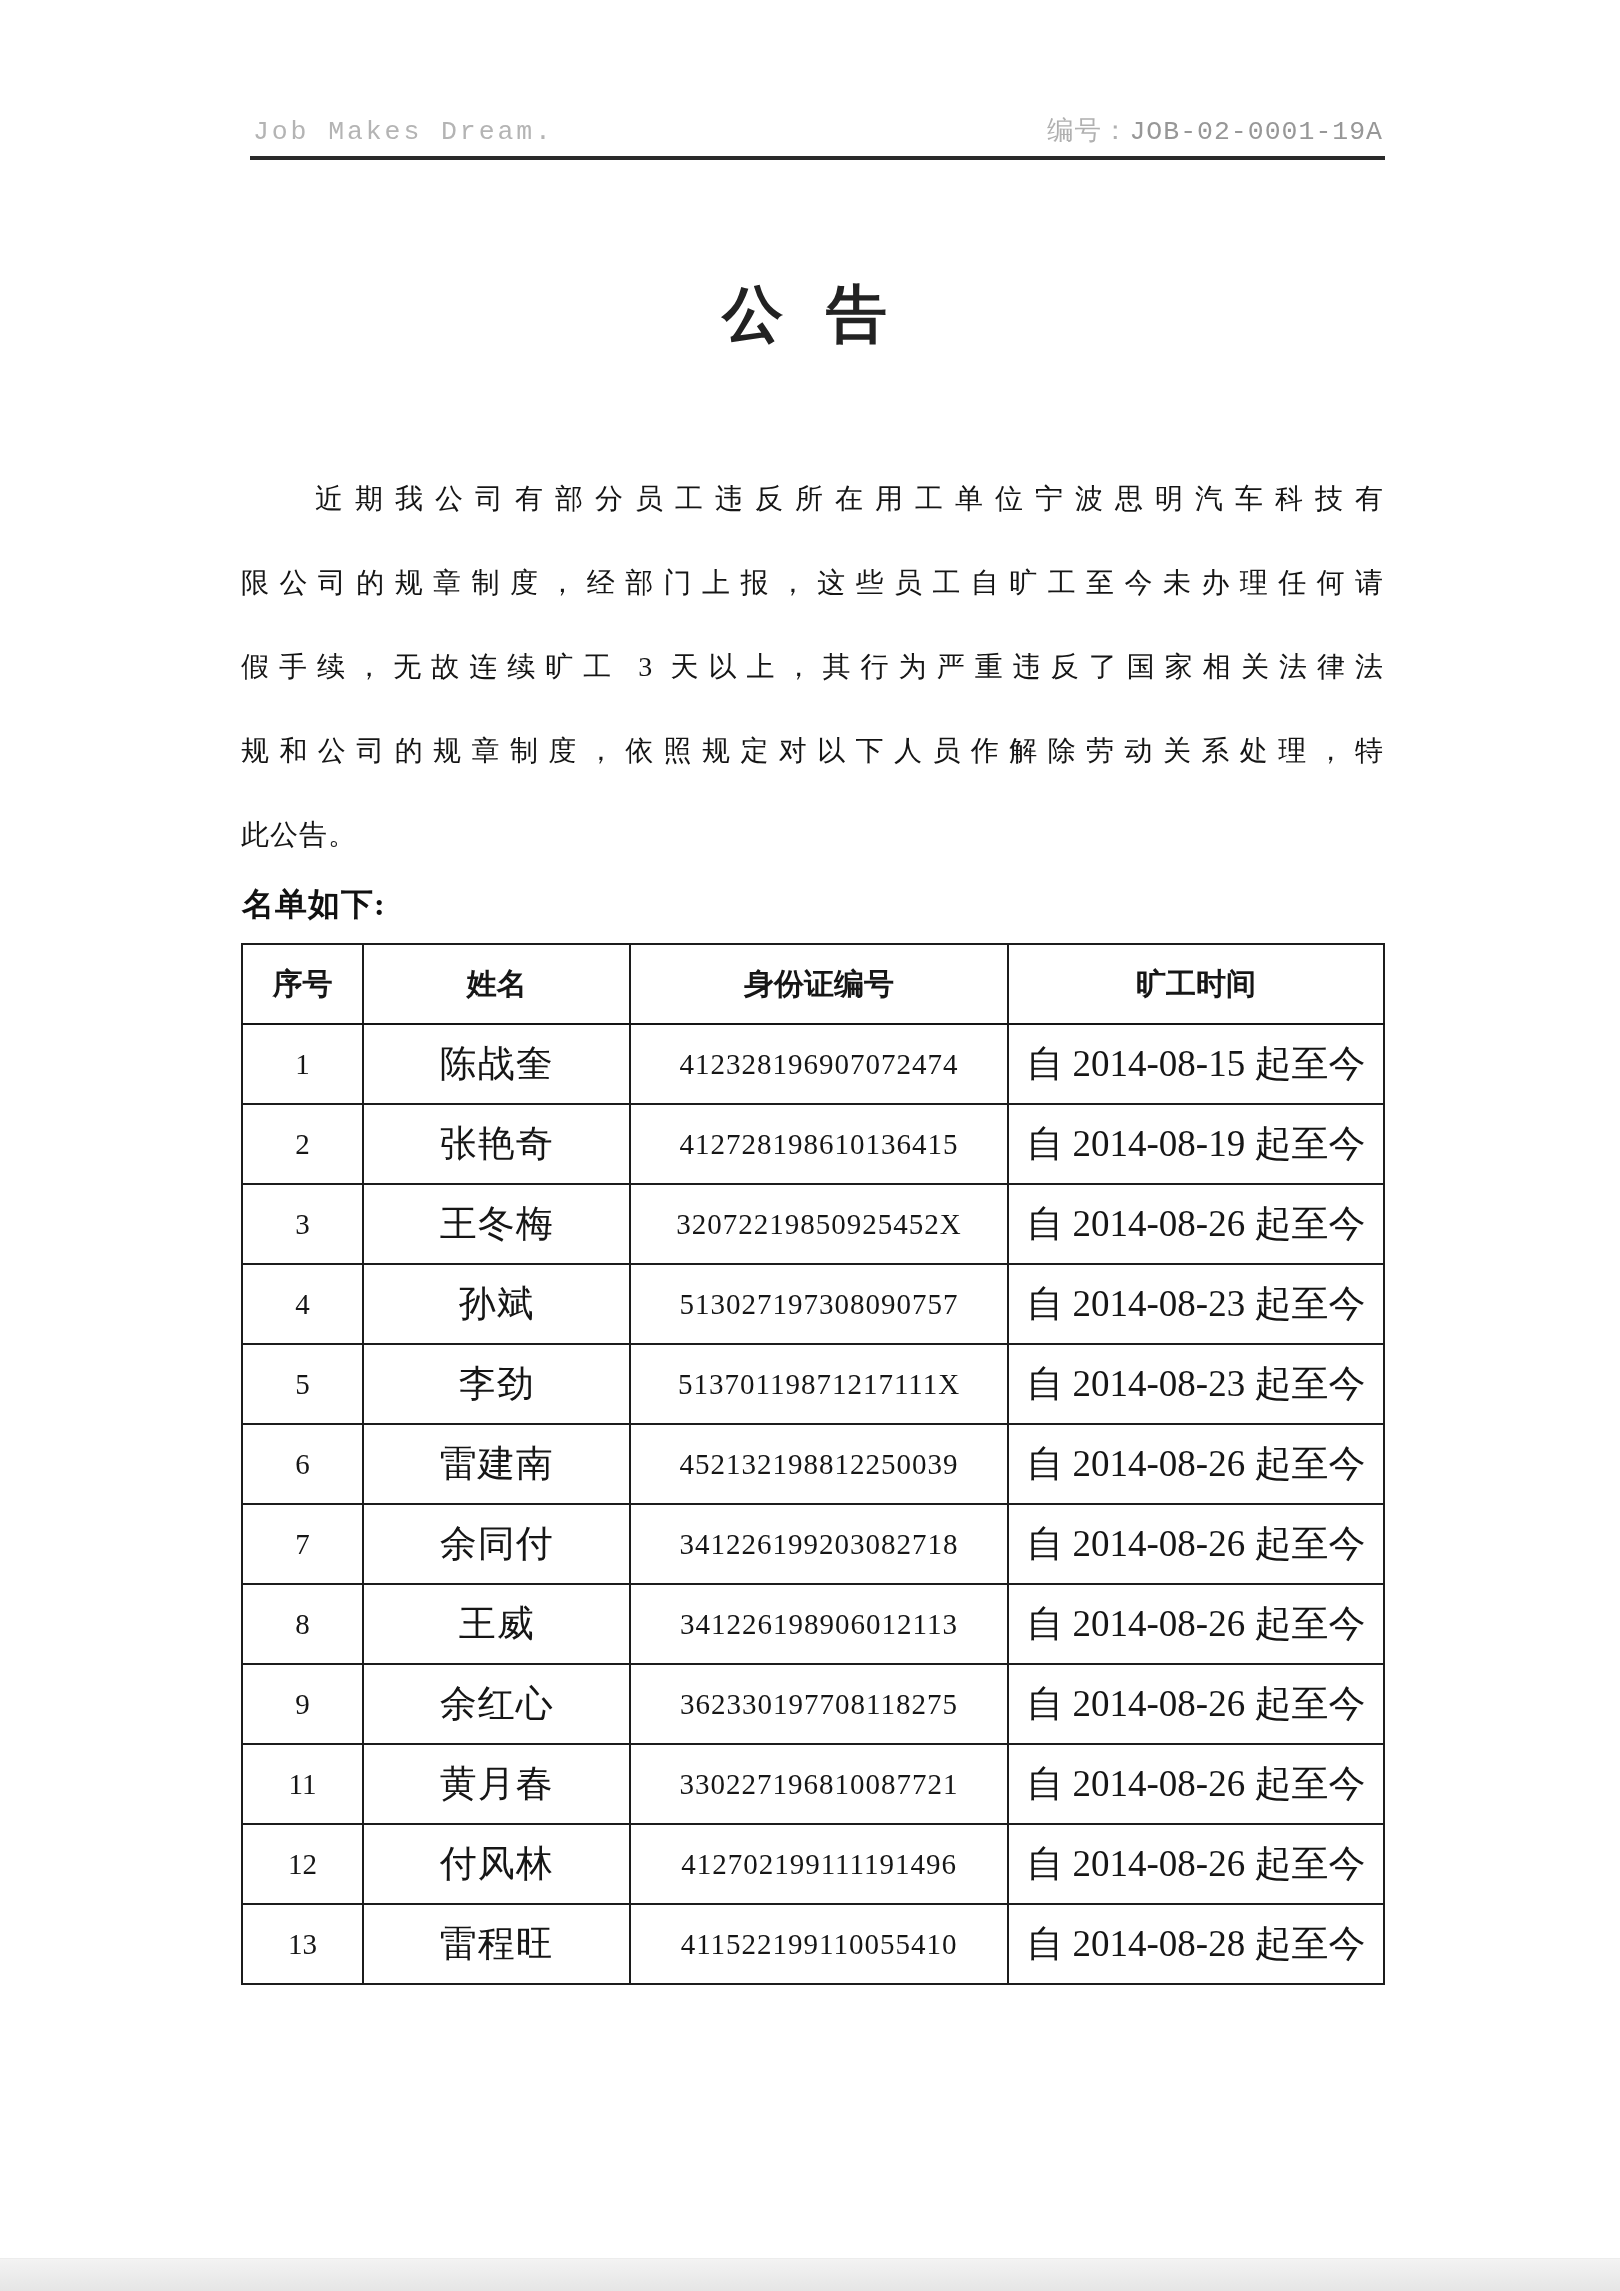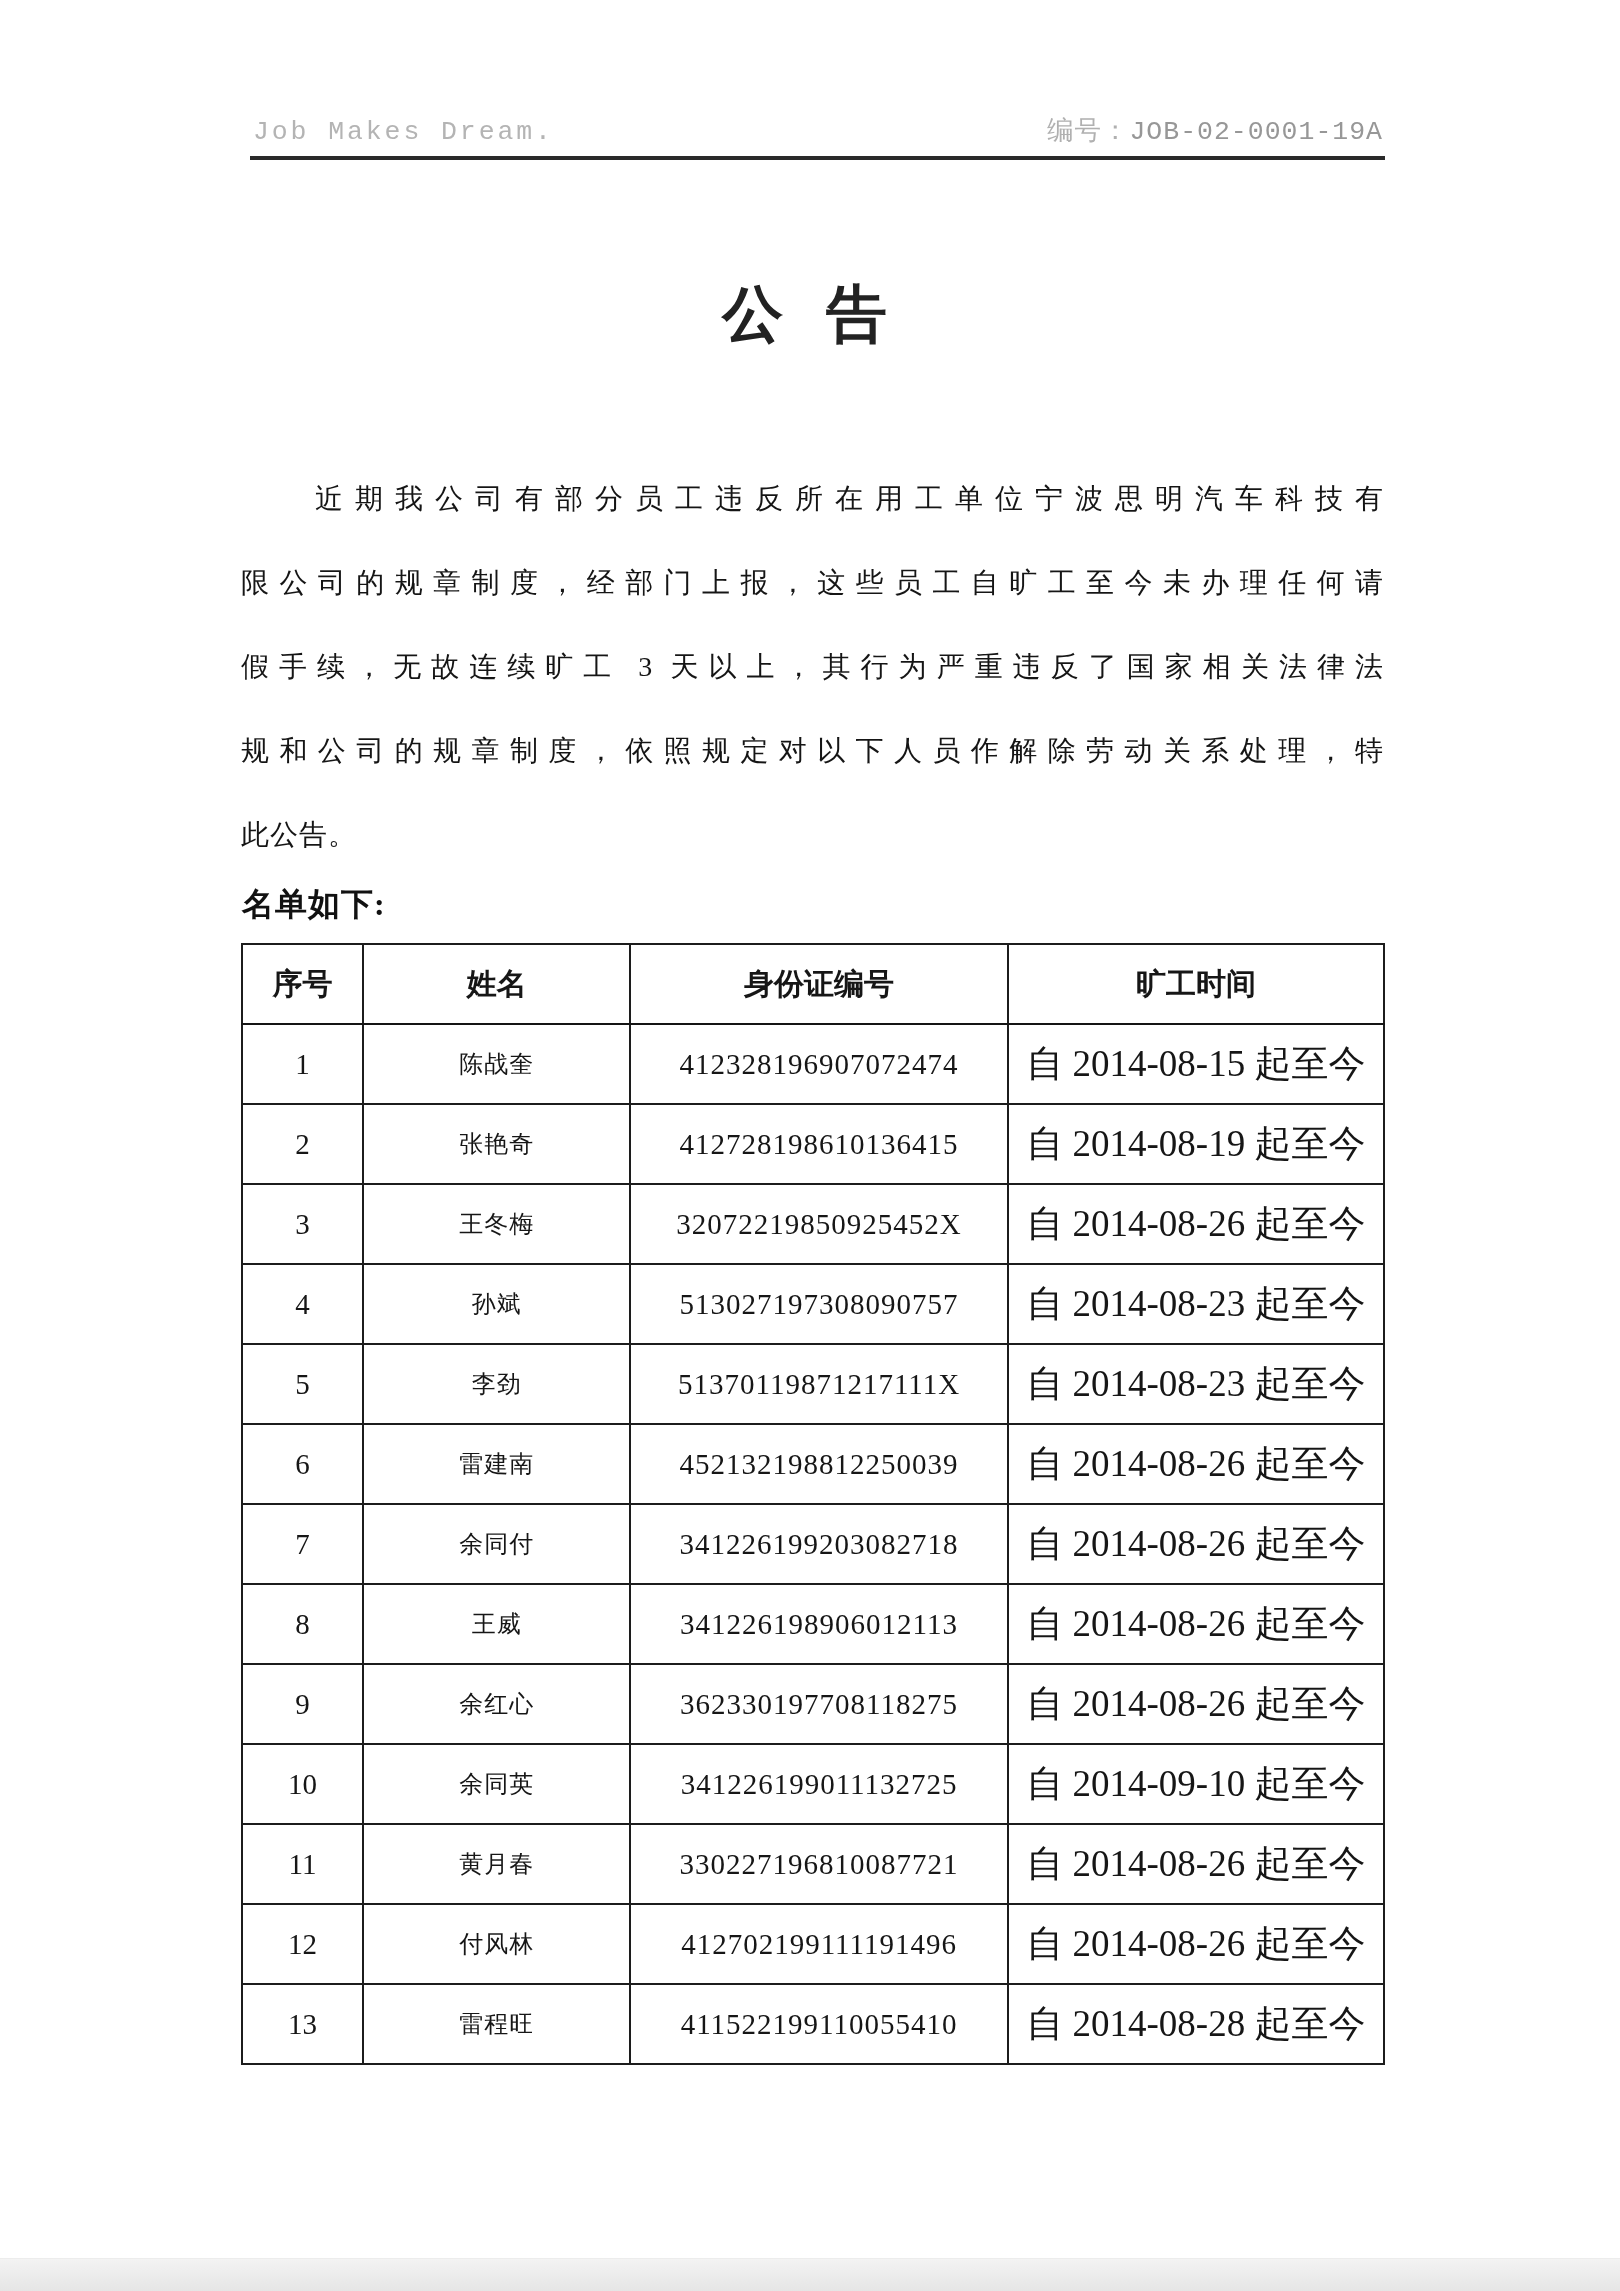--- a/index.html
+++ b/index.html
@@ -67,21 +67,21 @@
   table.roster tr{height:80px;}
   table.roster th{
     font-weight:bold;font-size:30px;
     border-bottom:2.9px solid #141414;
   }
   .c0{width:10.5%;}
   .c1{width:23.4%;}
   .c2{width:33.1%;}
   .c3{width:33.0%;}
   td.c0{font-size:29px;}
-  td.c1{font-size:24px;letter-spacing:1px;}
+  td.c1{font-size:37px;letter-spacing:1px;}
   td.c2{font-size:29px;letter-spacing:1px;}
   td.c3{font-size:37px;}
   
   .scan-bottom{
     position:absolute;left:0;right:0;bottom:0;height:33px;
     background:linear-gradient(#f3f3f3,#e5e5e5);
     border-top:1px solid #ececec;
   }
 </style>
 </head>
@@ -165,26 +165,20 @@
           <td class="c2">341226198906012113</td>
           <td class="c3">自 2014-08-26 起至今</td>
         </tr>
         <tr>
           <td class="c0">9</td>
           <td class="c1">余红心</td>
           <td class="c2">362330197708118275</td>
           <td class="c3">自 2014-08-26 起至今</td>
         </tr>
         <tr>
-          <td class="c0">10</td>
-          <td class="c1">余同英</td>
-          <td class="c2">341226199011132725</td>
-          <td class="c3">自 2014-09-10 起至今</td>
-        </tr>
-        <tr>
           <td class="c0">11</td>
           <td class="c1">黄月春</td>
           <td class="c2">330227196810087721</td>
           <td class="c3">自 2014-08-26 起至今</td>
         </tr>
         <tr>
           <td class="c0">12</td>
           <td class="c1">付风林</td>
           <td class="c2">412702199111191496</td>
           <td class="c3">自 2014-08-26 起至今</td>

